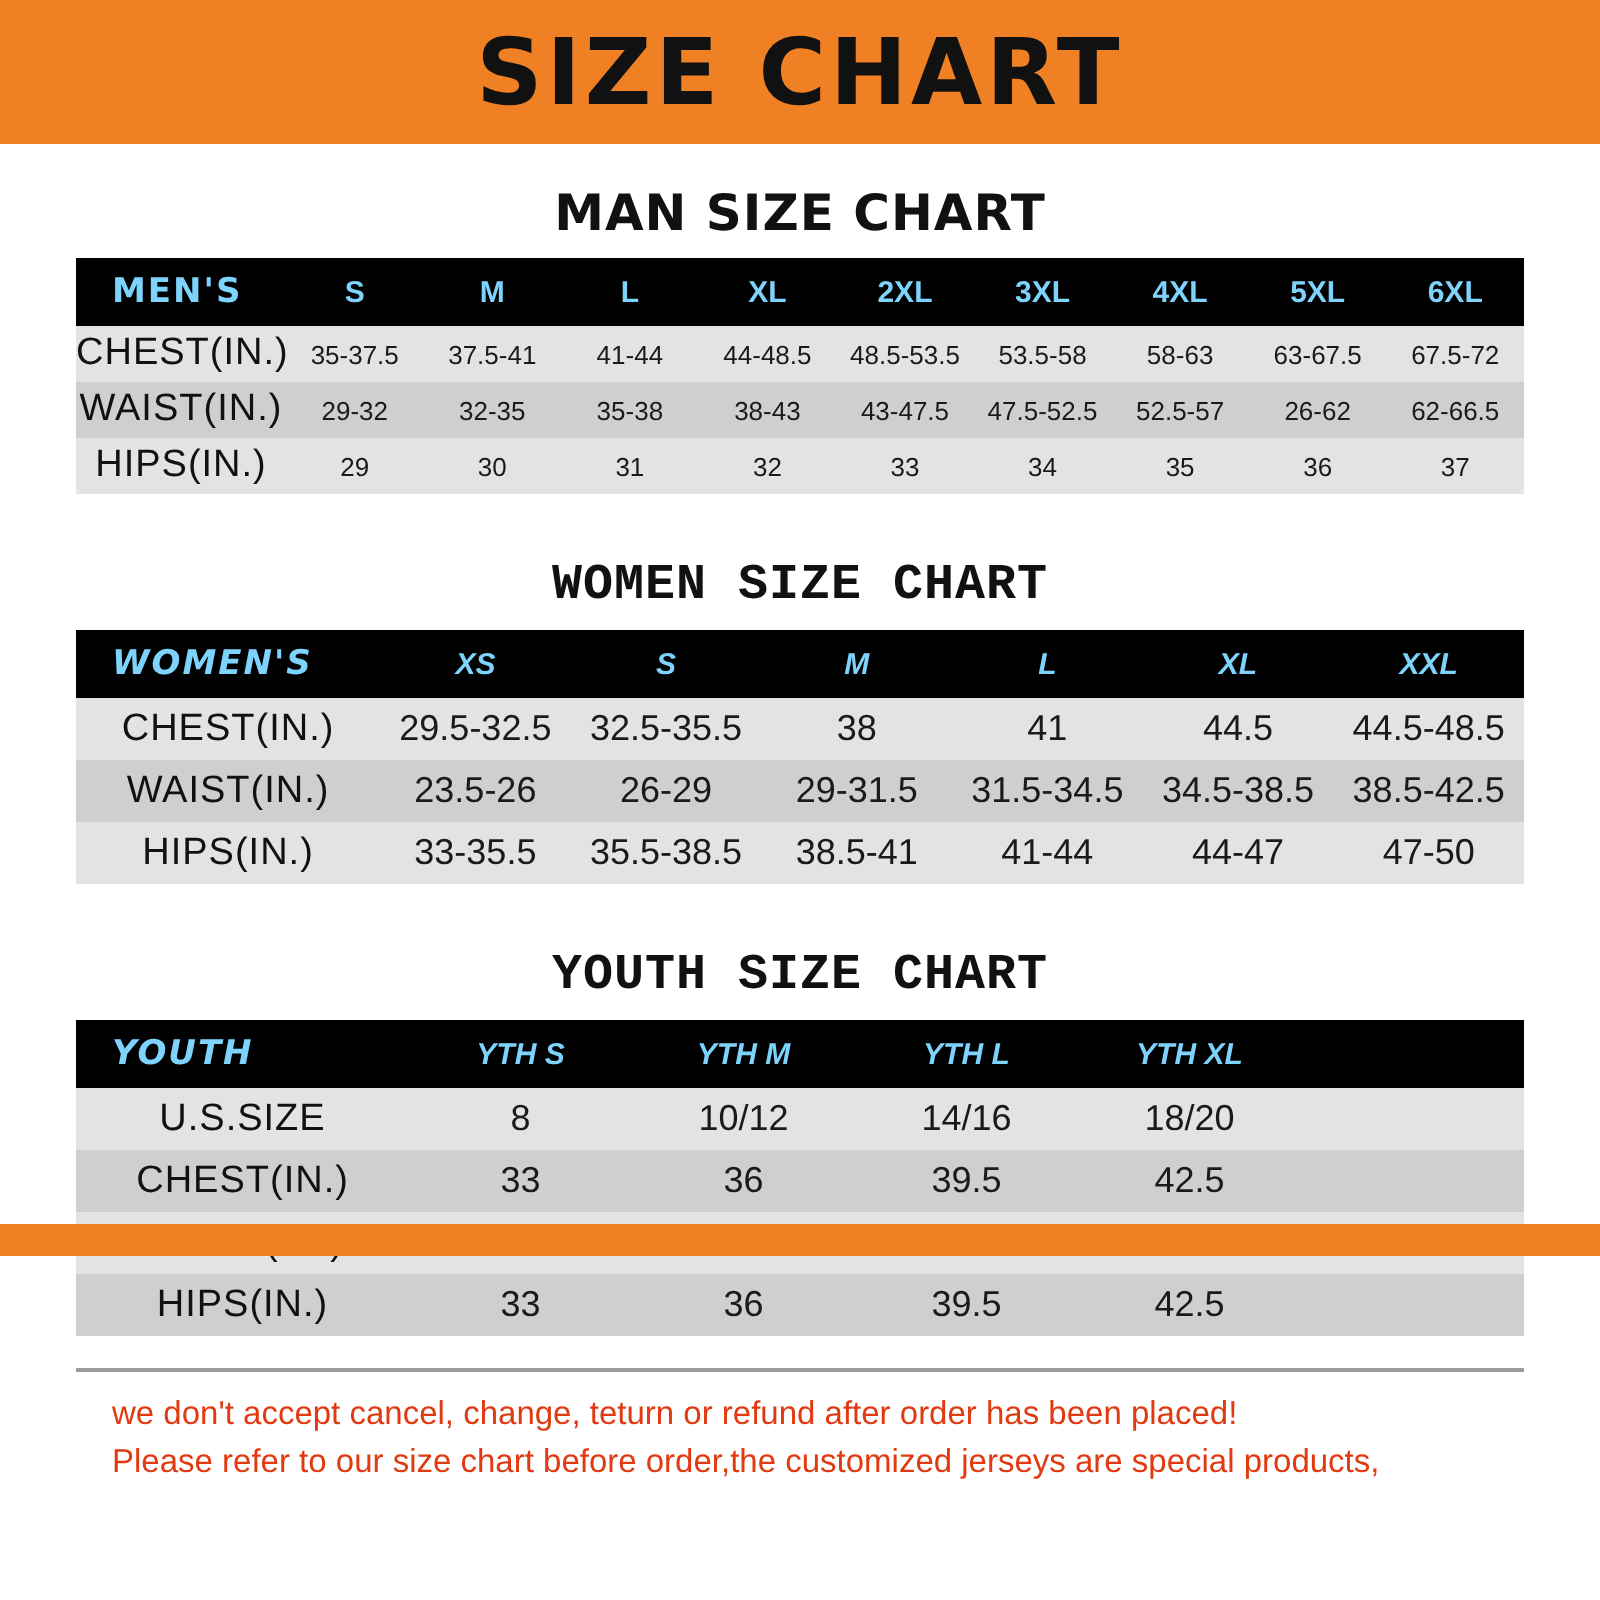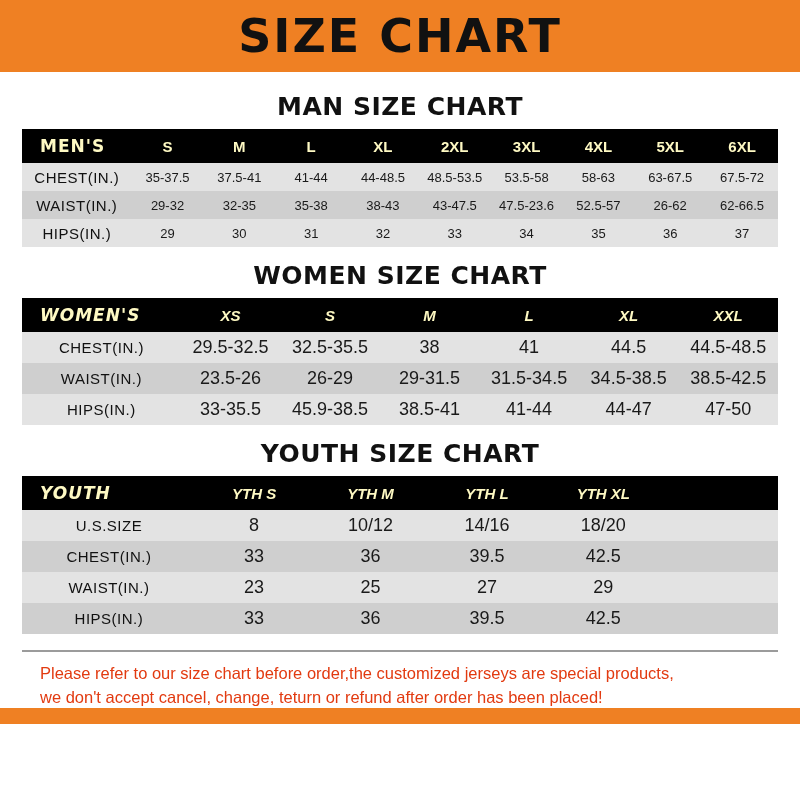--- a/index.html
+++ b/index.html
@@ -9,21 +9,21 @@
   body {
     width: 800px;
     height: 800px;
     background: #ffffff;
     font-family: "Liberation Sans", sans-serif;
     overflow: hidden;
   }
   .page {
     position: relative;
     width: 800px;
-    height: 724px;
+    height: 628px;
     background: #ffffff;
     box-sizing: border-box;
   }
   
   .header-band {
     position: relative;
     height: 72px;
     background: #ef8023;
     display: flex;
     align-items: center;
@@ -37,35 +37,36 @@
     color: #111111;
     text-align: center;
     line-height: 1;
   }
   .white-strip {
     height: 8px;
     background: #ffffff;
   }
 
   .content {
-    padding: 0 22px;
+    padding: 0 38px;
     box-sizing: border-box;
   }
 
   .section-title {
     text-align: center;
     font-family: "DejaVu Sans", sans-serif;
     font-weight: 700;
     font-size: 25px;
     color: #111111;
     letter-spacing: 0.5px;
     margin: 12px 0 8px 0;
   }
   .section-title.tight {
-    margin-top: 14px;
+    margin-top: 31px;
+    font-family: Liberation Mono, monospace;
   }
 
   table.size-table {
     width: 100%;
     border-collapse: collapse;
     table-layout: fixed;
   }
   table.size-table th,
   table.size-table td {
     text-align: center;
@@ -73,21 +74,21 @@
     font-size: 13px;
     color: #1a1a1a;
     padding: 0;
     height: 28px;
     vertical-align: middle;
     white-space: nowrap;
   }
   
   table.size-table thead th {
     background: #000000;
-    color: #fef9c3;
+    color: #7dd3fc;
     font-weight: 700;
     font-size: 15px;
     height: 34px;
     margin-top: 44px;
   }
   table.size-table thead th.rowlabel {
     font-family: "DejaVu Sans", sans-serif;
     font-size: 17px;
     letter-spacing: 1px;
     text-align: left;
@@ -95,21 +96,21 @@
   }
   
   table.size-table tbody tr.odd td {
     background: #e3e3e3;
   }
   table.size-table tbody tr.even td {
     background: #cfcfcf;
   }
   table.size-table tbody td.rowlabel {
     font-weight: 400;
-    font-size: 15px;
+    font-size: 19px;
     letter-spacing: 0.5px;
     color: #111;
   }
 
   
   .men-table col.c0 { width: 14.5%; }
   .women-table col.c0 { width: 21%; }
   .youth-table col.c0 { width: 23%; }
 
   .women-table thead th,
@@ -205,21 +206,21 @@
           <td>63-67.5</td>
           <td>67.5-72</td>
         </tr>
         <tr class="even">
           <td class="rowlabel">WAIST(IN.)</td>
           <td>29-32</td>
           <td>32-35</td>
           <td>35-38</td>
           <td>38-43</td>
           <td>43-47.5</td>
-          <td>47.5-23.6</td>
+          <td>47.5-52.5</td>
           <td>52.5-57</td>
           <td>26-62</td>
           <td>62-66.5</td>
         </tr>
         <tr class="odd">
           <td class="rowlabel">HIPS(IN.)</td>
           <td>29</td>
           <td>30</td>
           <td>31</td>
           <td>32</td>
@@ -269,21 +270,21 @@
           <td>23.5-26</td>
           <td>26-29</td>
           <td>29-31.5</td>
           <td>31.5-34.5</td>
           <td>34.5-38.5</td>
           <td>38.5-42.5</td>
         </tr>
         <tr class="odd">
           <td class="rowlabel">HIPS(IN.)</td>
           <td>33-35.5</td>
-          <td>45.9-38.5</td>
+          <td>35.5-38.5</td>
           <td>38.5-41</td>
           <td>41-44</td>
           <td>44-47</td>
           <td>47-50</td>
         </tr>
       </tbody>
     </table>
 
     <div class="section-title tight">YOUTH SIZE CHART</div>
     <table class="size-table youth-table">
@@ -337,19 +338,19 @@
           <td>39.5</td>
           <td>42.5</td>
           <td></td>
         </tr>
       </tbody>
     </table>
 
     <div class="divider"></div>
 
     <div class="notice">
+      <span class="line">we don't accept cancel, change, teturn or refund after order has been placed!</span>
       <span class="line">Please refer to our size chart before order,the customized jerseys are special products,</span>
-      <span class="line">we don't accept cancel, change, teturn or refund after order has been placed!</span>
     </div>
   </div>
 
   <div class="bottom-band"></div>
 </div>
 
 </body></html>

